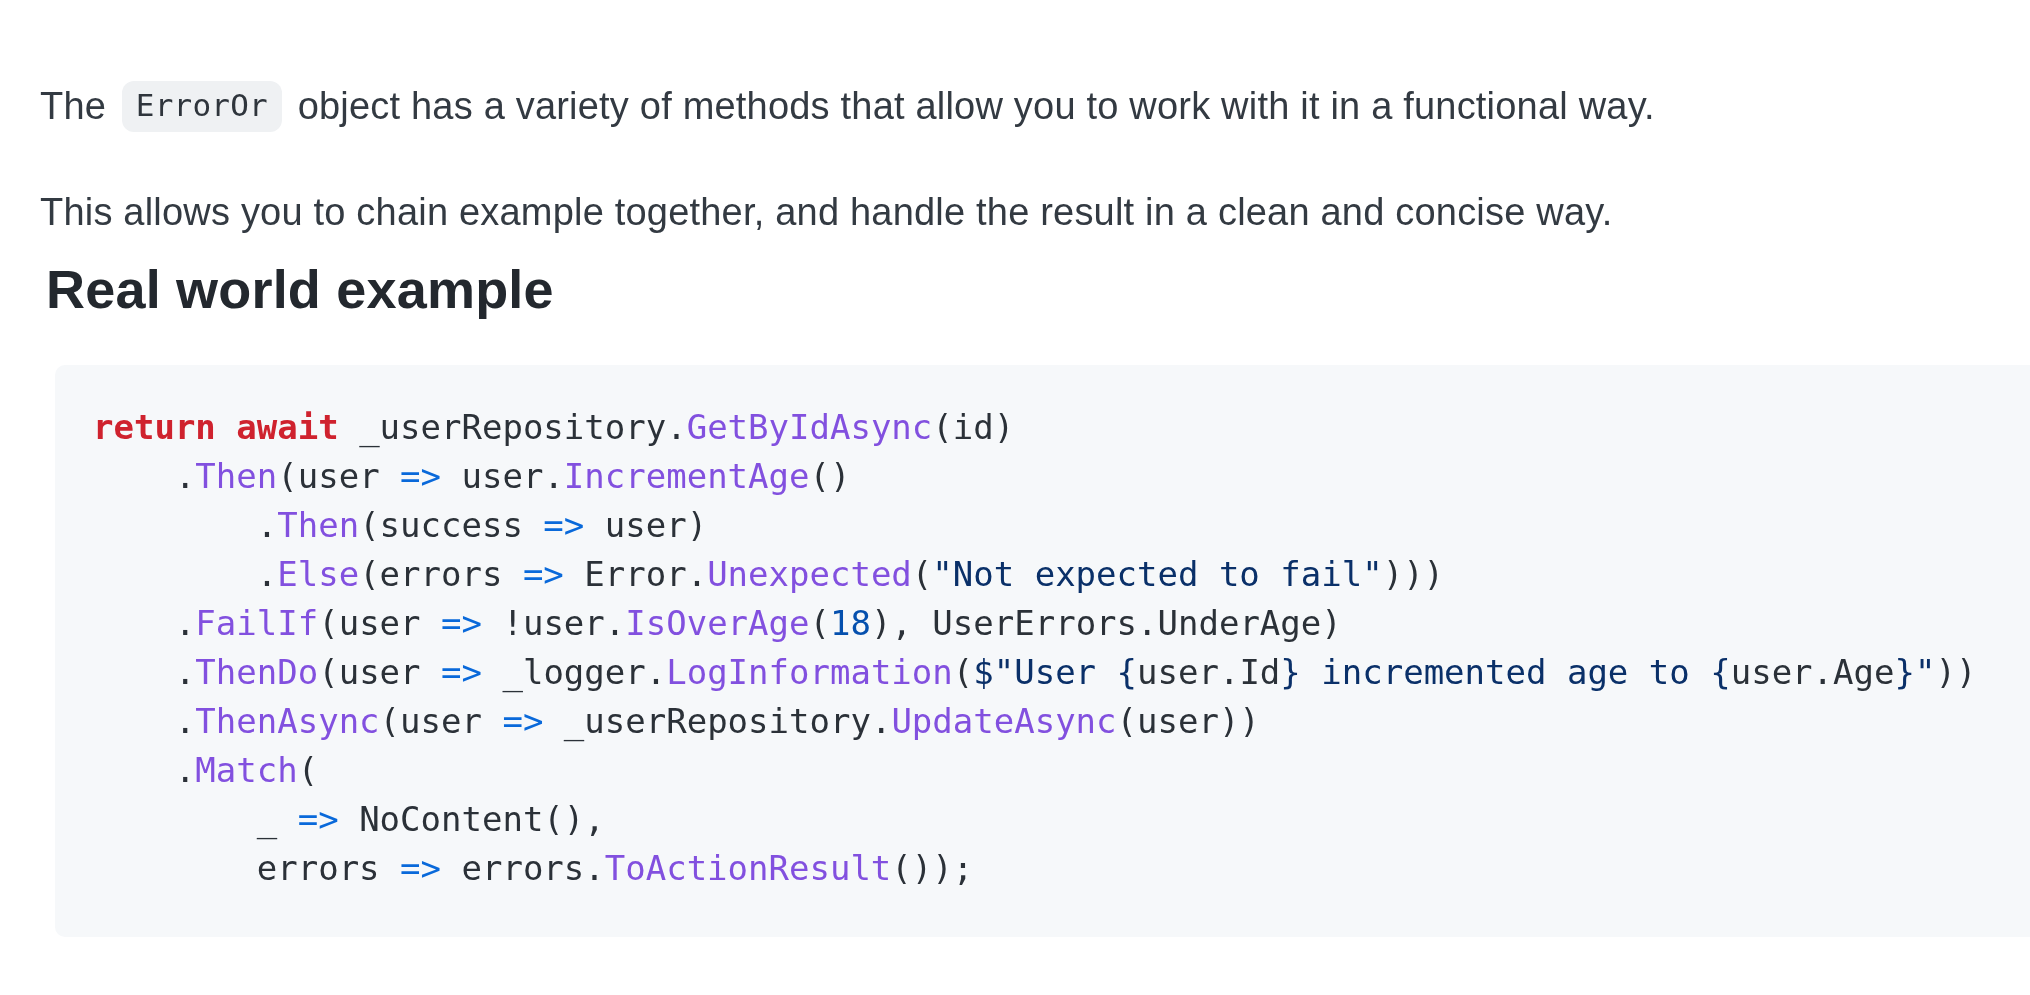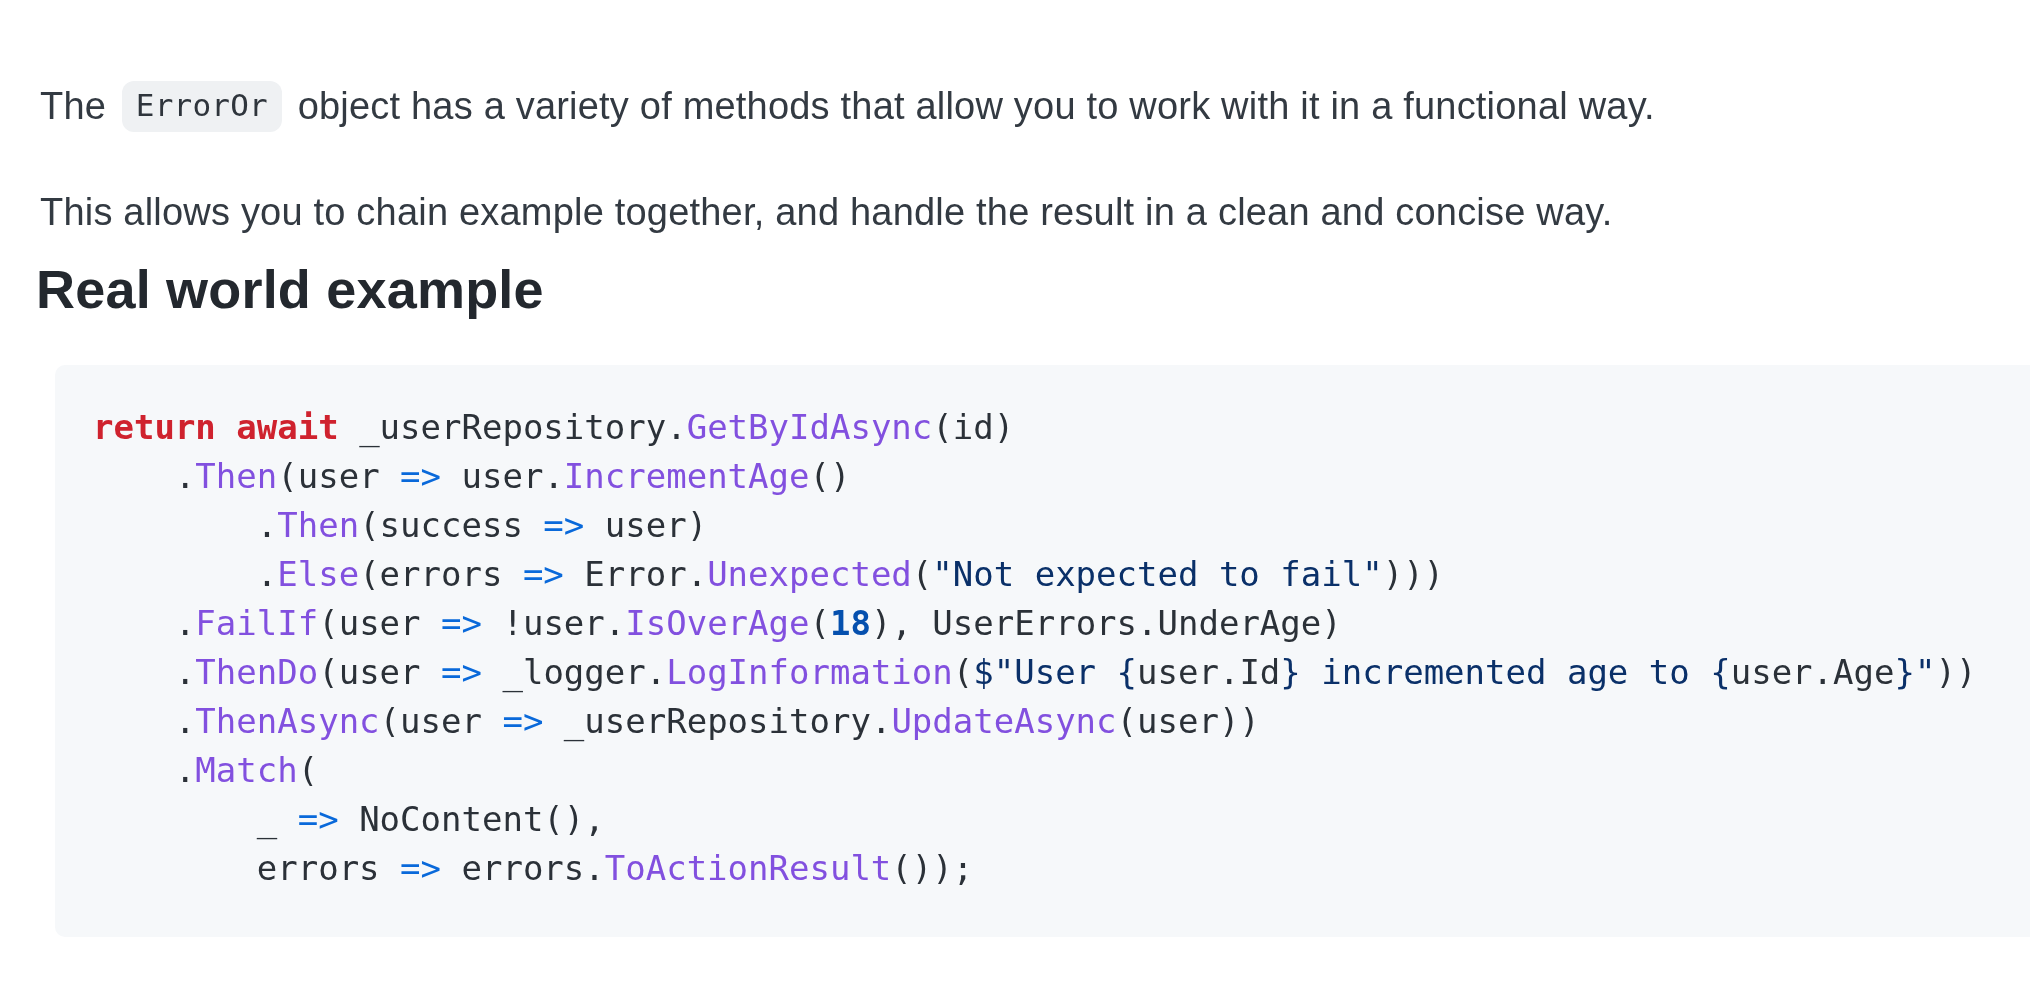--- a/index.html
+++ b/index.html
@@ -29,21 +29,21 @@
     line-height: 31px;
     color: #2f353c;
     background: var(--chip-bg);
     border-radius: 12px;
     padding: 6px 14px 9px 14px;
     margin: 10px 5px;
     vertical-align: 3px;
   }
   .heading {
     position: absolute;
-    left: 36px;
+    left: 46px;
     top: 256px;
     margin: 0;
     font-size: 54px;
     line-height: 66px;
     font-weight: 700;
     letter-spacing: 0.2px;
     color: #23282e;
     white-space: nowrap;
   }
   .code-block {
@@ -64,21 +64,21 @@
     font-size: 34px;
     line-height: 49px;
     white-space: pre;
   }
   .code-line { height: 49px; }
   .tok-d { color: var(--tok-default); }
   .tok-k { color: var(--tok-keyword); font-weight: bold; }
   .tok-f { color: var(--tok-function); }
   .tok-s { color: var(--tok-string); }
   .tok-a { color: var(--tok-operator); }
-  .tok-n { color: var(--tok-number); font-weight: bold; }
+  .tok-n { color: var(--tok-number); }
 </style>
 </head>
 <body>
 
 <div class="canvas">
 
   <p class="para para-1"><span>The </span><code class="inline-code">ErrorOr</code><span> object has a variety of methods that allow you to work with it in a functional way.</span></p>
 
   <p class="para para-2">This allows you to chain example together, and handle the result in a clean and concise way.</p>
 

